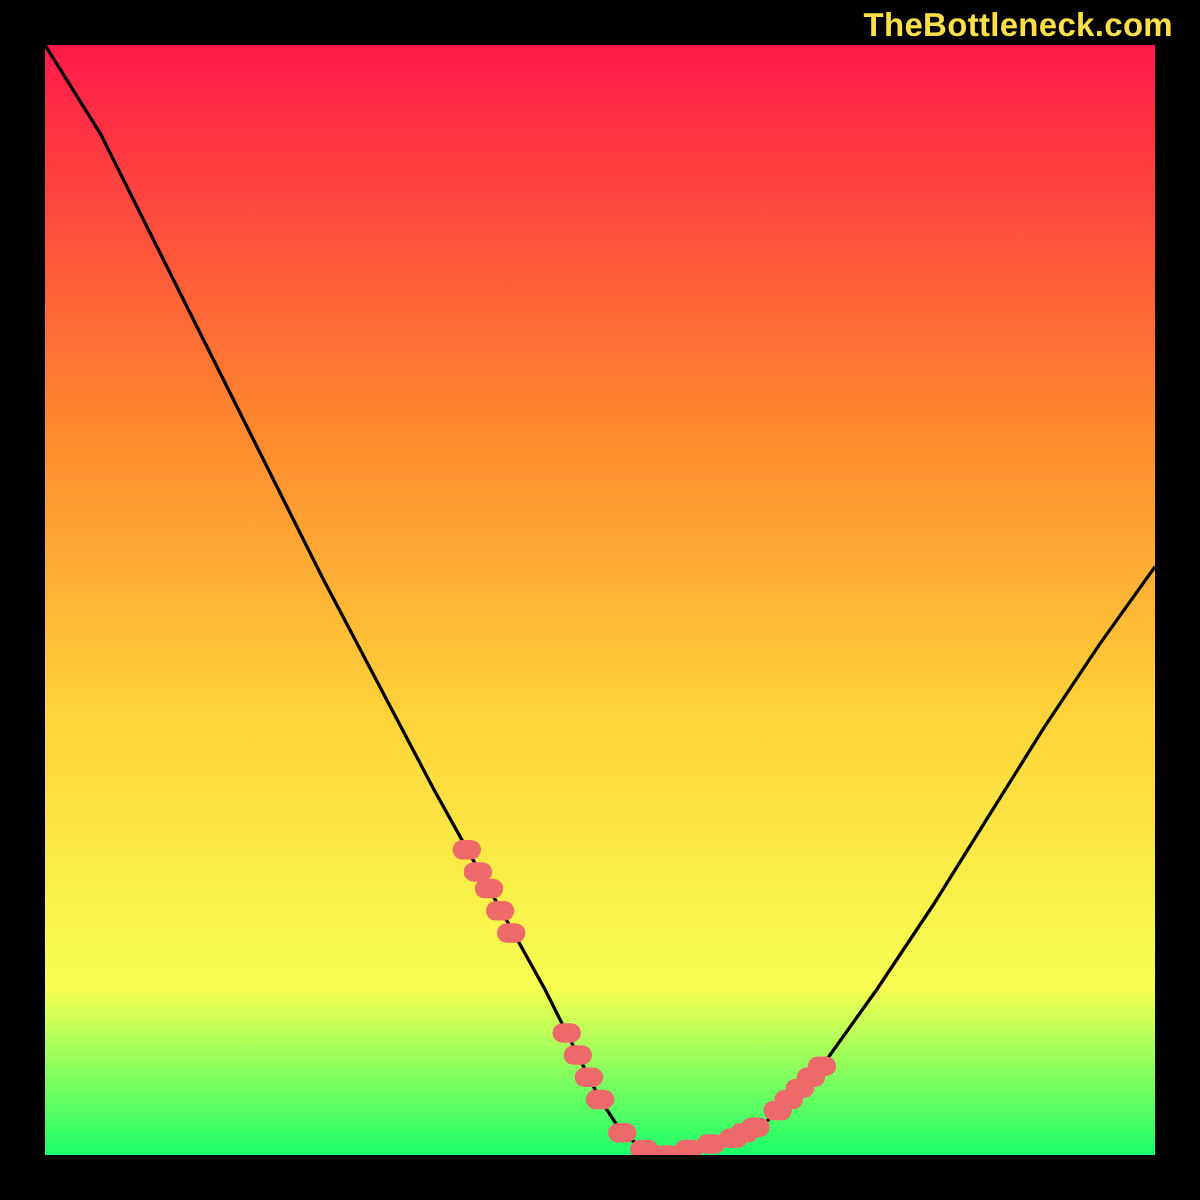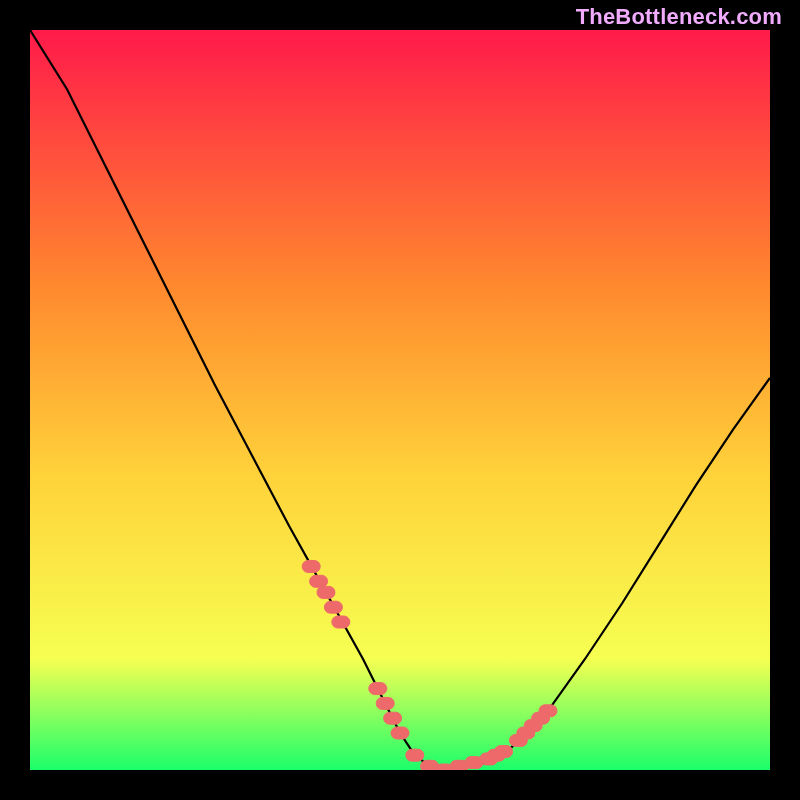--- a/index.html
+++ b/index.html
@@ -35,21 +35,21 @@
     height: 740px;
   }
   svg {
     display: block;
   }
 </style>
 </head>
 <body>
 
 <div class="outer" style="background: rgb(0, 0, 0);">
-  <div class="watermark" style="color: #f0abfc;">TheBottleneck.com</div>
+  <div class="watermark" style="color: #fde047;">TheBottleneck.com</div>
 
   <div class="plot-frame">
     <svg id="chart-svg" width="740" height="740" viewBox="0 0 740 740">
       <defs>
         <linearGradient id="bg-grad" x1="0" y1="0" x2="0" y2="1">
           <stop id="g0" offset="0%" stop-color="#ff1a4a"></stop>
           <stop id="g1" offset="35%" stop-color="#ff8a2e"></stop>
           <stop id="g2" offset="60%" stop-color="#ffd23a"></stop>
           <stop id="g3" offset="85%" stop-color="#f6ff52"></stop>
           <stop id="g4" offset="100%" stop-color="#1bff6a"></stop>

